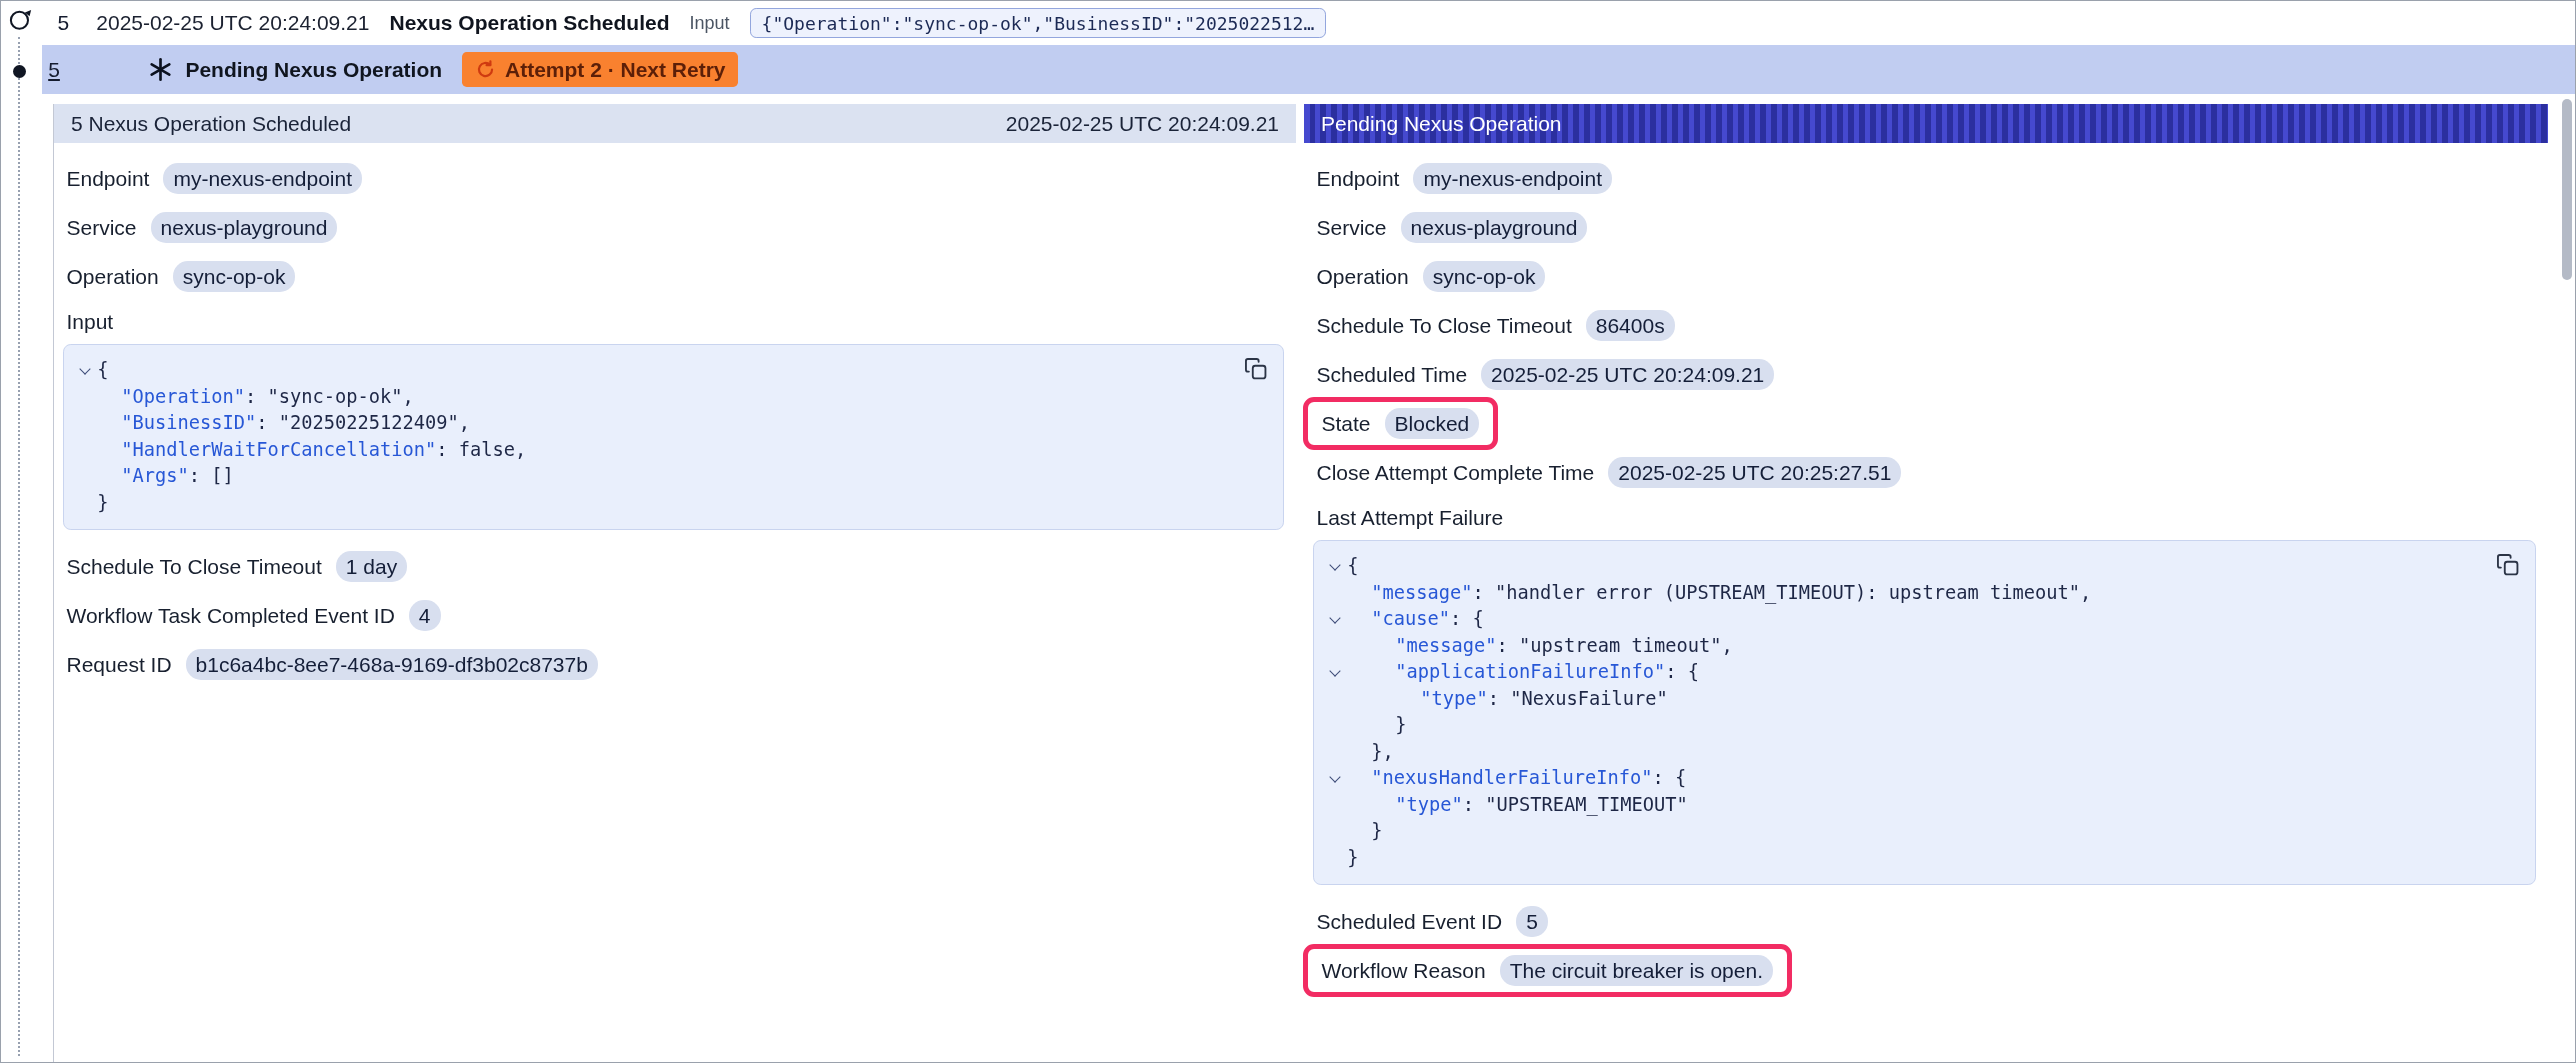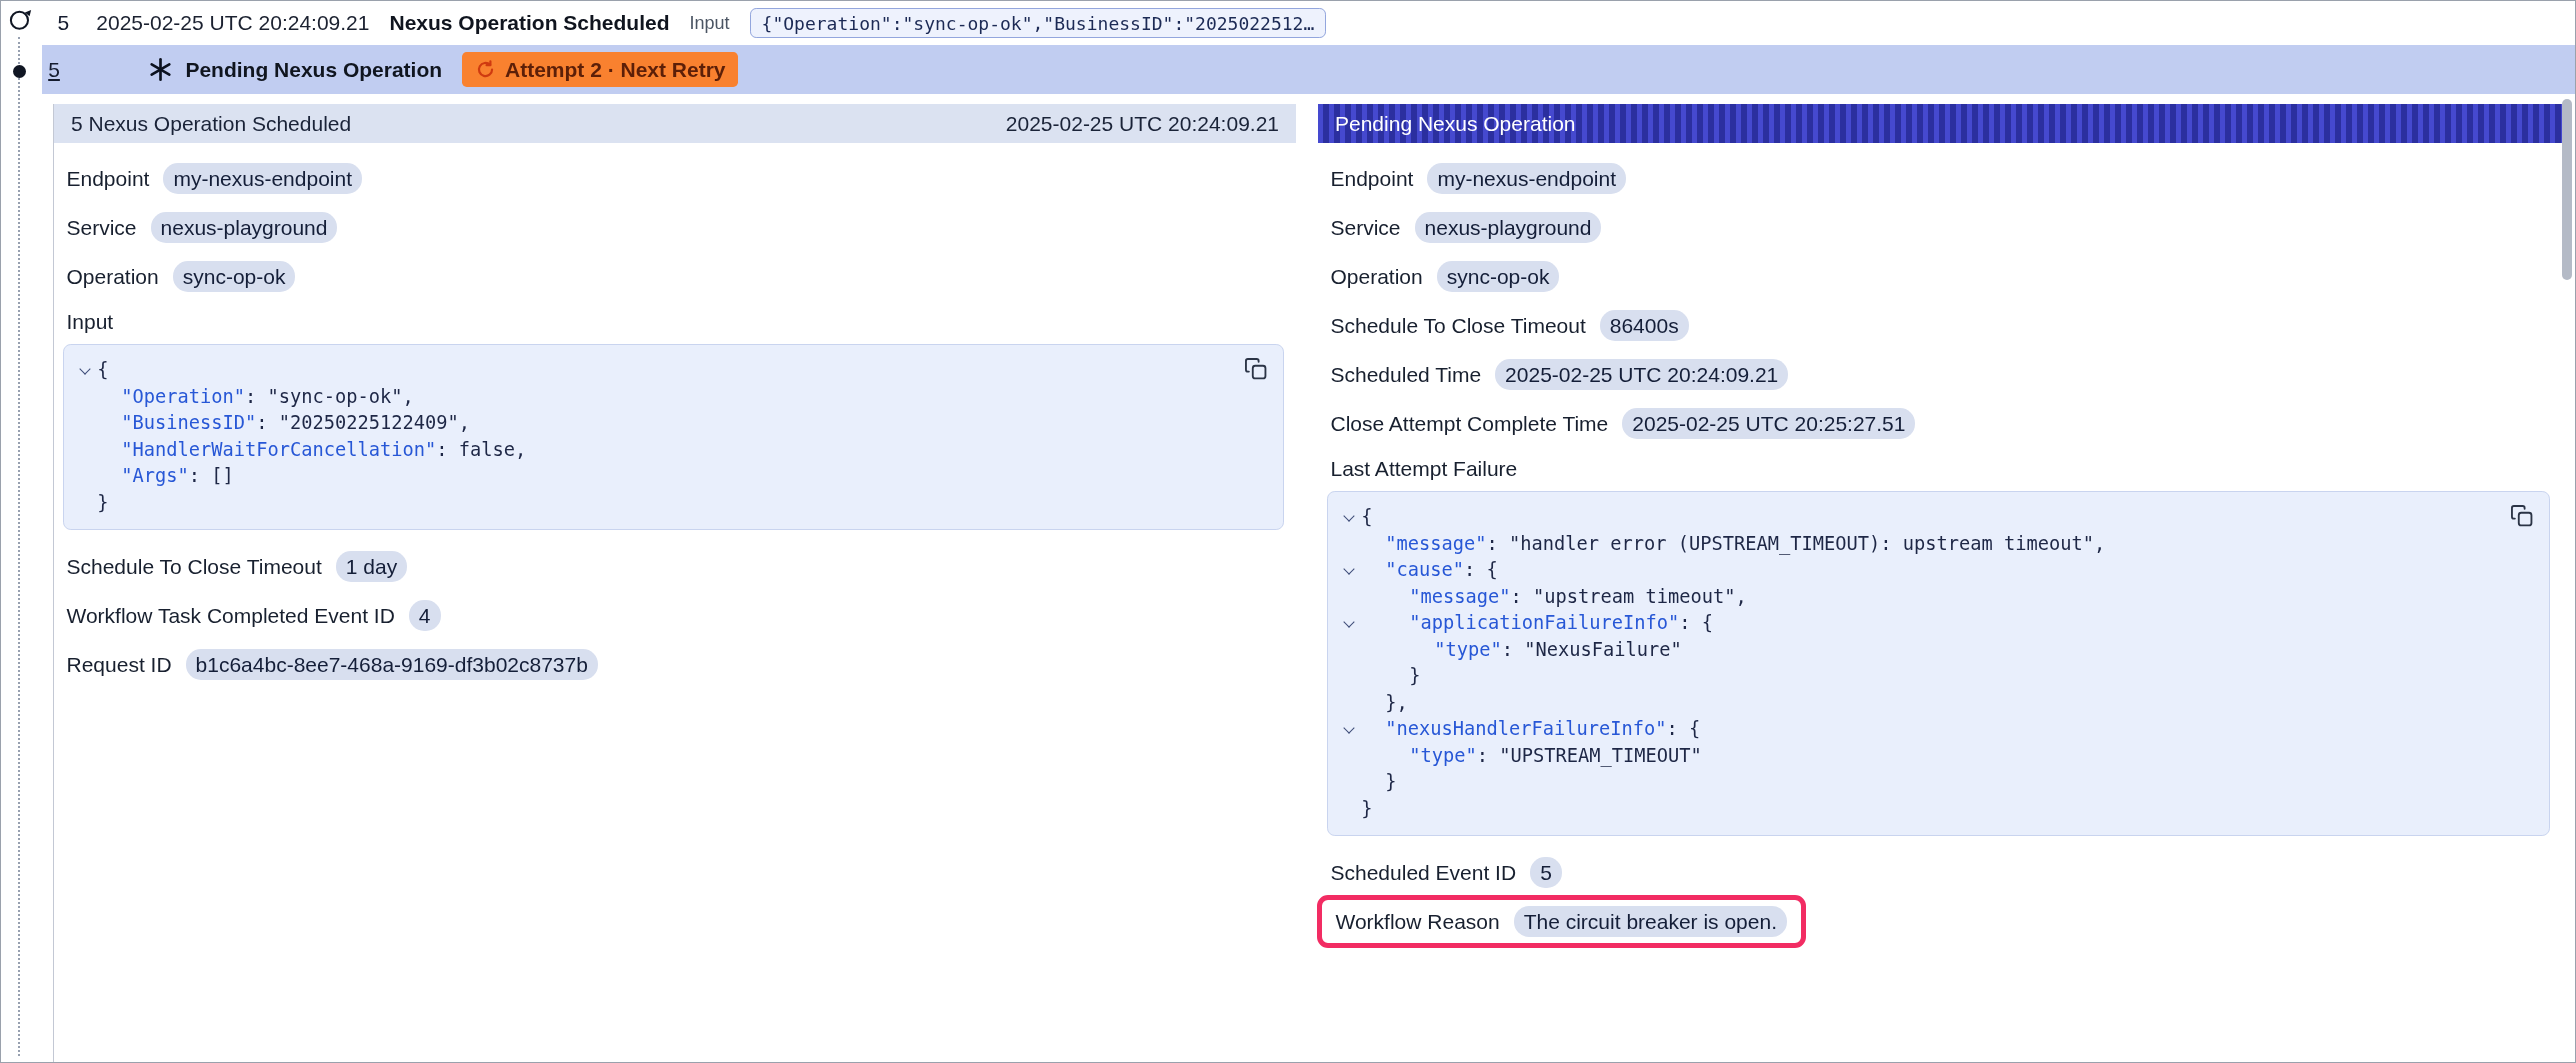--- a/index.html
+++ b/index.html
@@ -36,21 +36,21 @@
   .pending .asterisk{margin-left:81px;flex:none;}
   .pending .ev-name{margin-left:12.5px;}
   .retry-badge{
     margin-left:20px;display:inline-flex;align-items:center;gap:9.4px;
     background:var(--badge-bg,#f9812f);color:var(--badge-text,#5c1f08);
     font-size:21px;font-weight:600;padding:5.5px 12.5px;border-radius:4.7px;
   }
   .retry-ic{color:#cf3a10;}
   
   .detail{
-    display:flex;gap:22px;margin:10px 0 0 11px;height:960px;
+    display:flex;gap:8px;margin:10px 0 0 11px;height:960px;
     border-left:0.8px solid #c3c8d4;align-items:flex-start;
   }
   .panel{width:1242px;flex:none;}
   .panel.pending-panel{width:1244px;}
   .panel-head{
     height:39px;display:flex;justify-content:space-between;align-items:center;
     padding:0 17px;box-sizing:border-box;color:#1a2338;
   }
   .panel-head.plain{background:var(--panel-header-bg,#dbe2f1);}
   .panel-head.striped{
@@ -208,20 +208,26 @@
             <span class="flabel">Operation</span>
             <span class="chip">sync-op-ok</span>
           </div>
           <div class="field-row">
             <span class="flabel">Schedule To Close Timeout</span>
             <span class="chip">86400s</span>
           </div>
           <div class="field-row">
             <span class="flabel">Scheduled Time</span>
             <span class="chip">2025-02-25 UTC 20:24:09.21</span>
+          </div>
+          <div class="field-row">
+            <span class="annotation-box">
+              <span class="flabel">State</span>
+              <span class="chip">Blocked</span>
+            </span>
           </div>
           <div class="field-row">
             <span class="flabel">Close Attempt Complete Time</span>
             <span class="chip">2025-02-25 UTC 20:25:27.51</span>
           </div>
           <div class="field-row label-only">
             <span class="flabel">Last Attempt Failure</span>
           </div>
           <div class="codeblock">
             <div class="code-lines">

